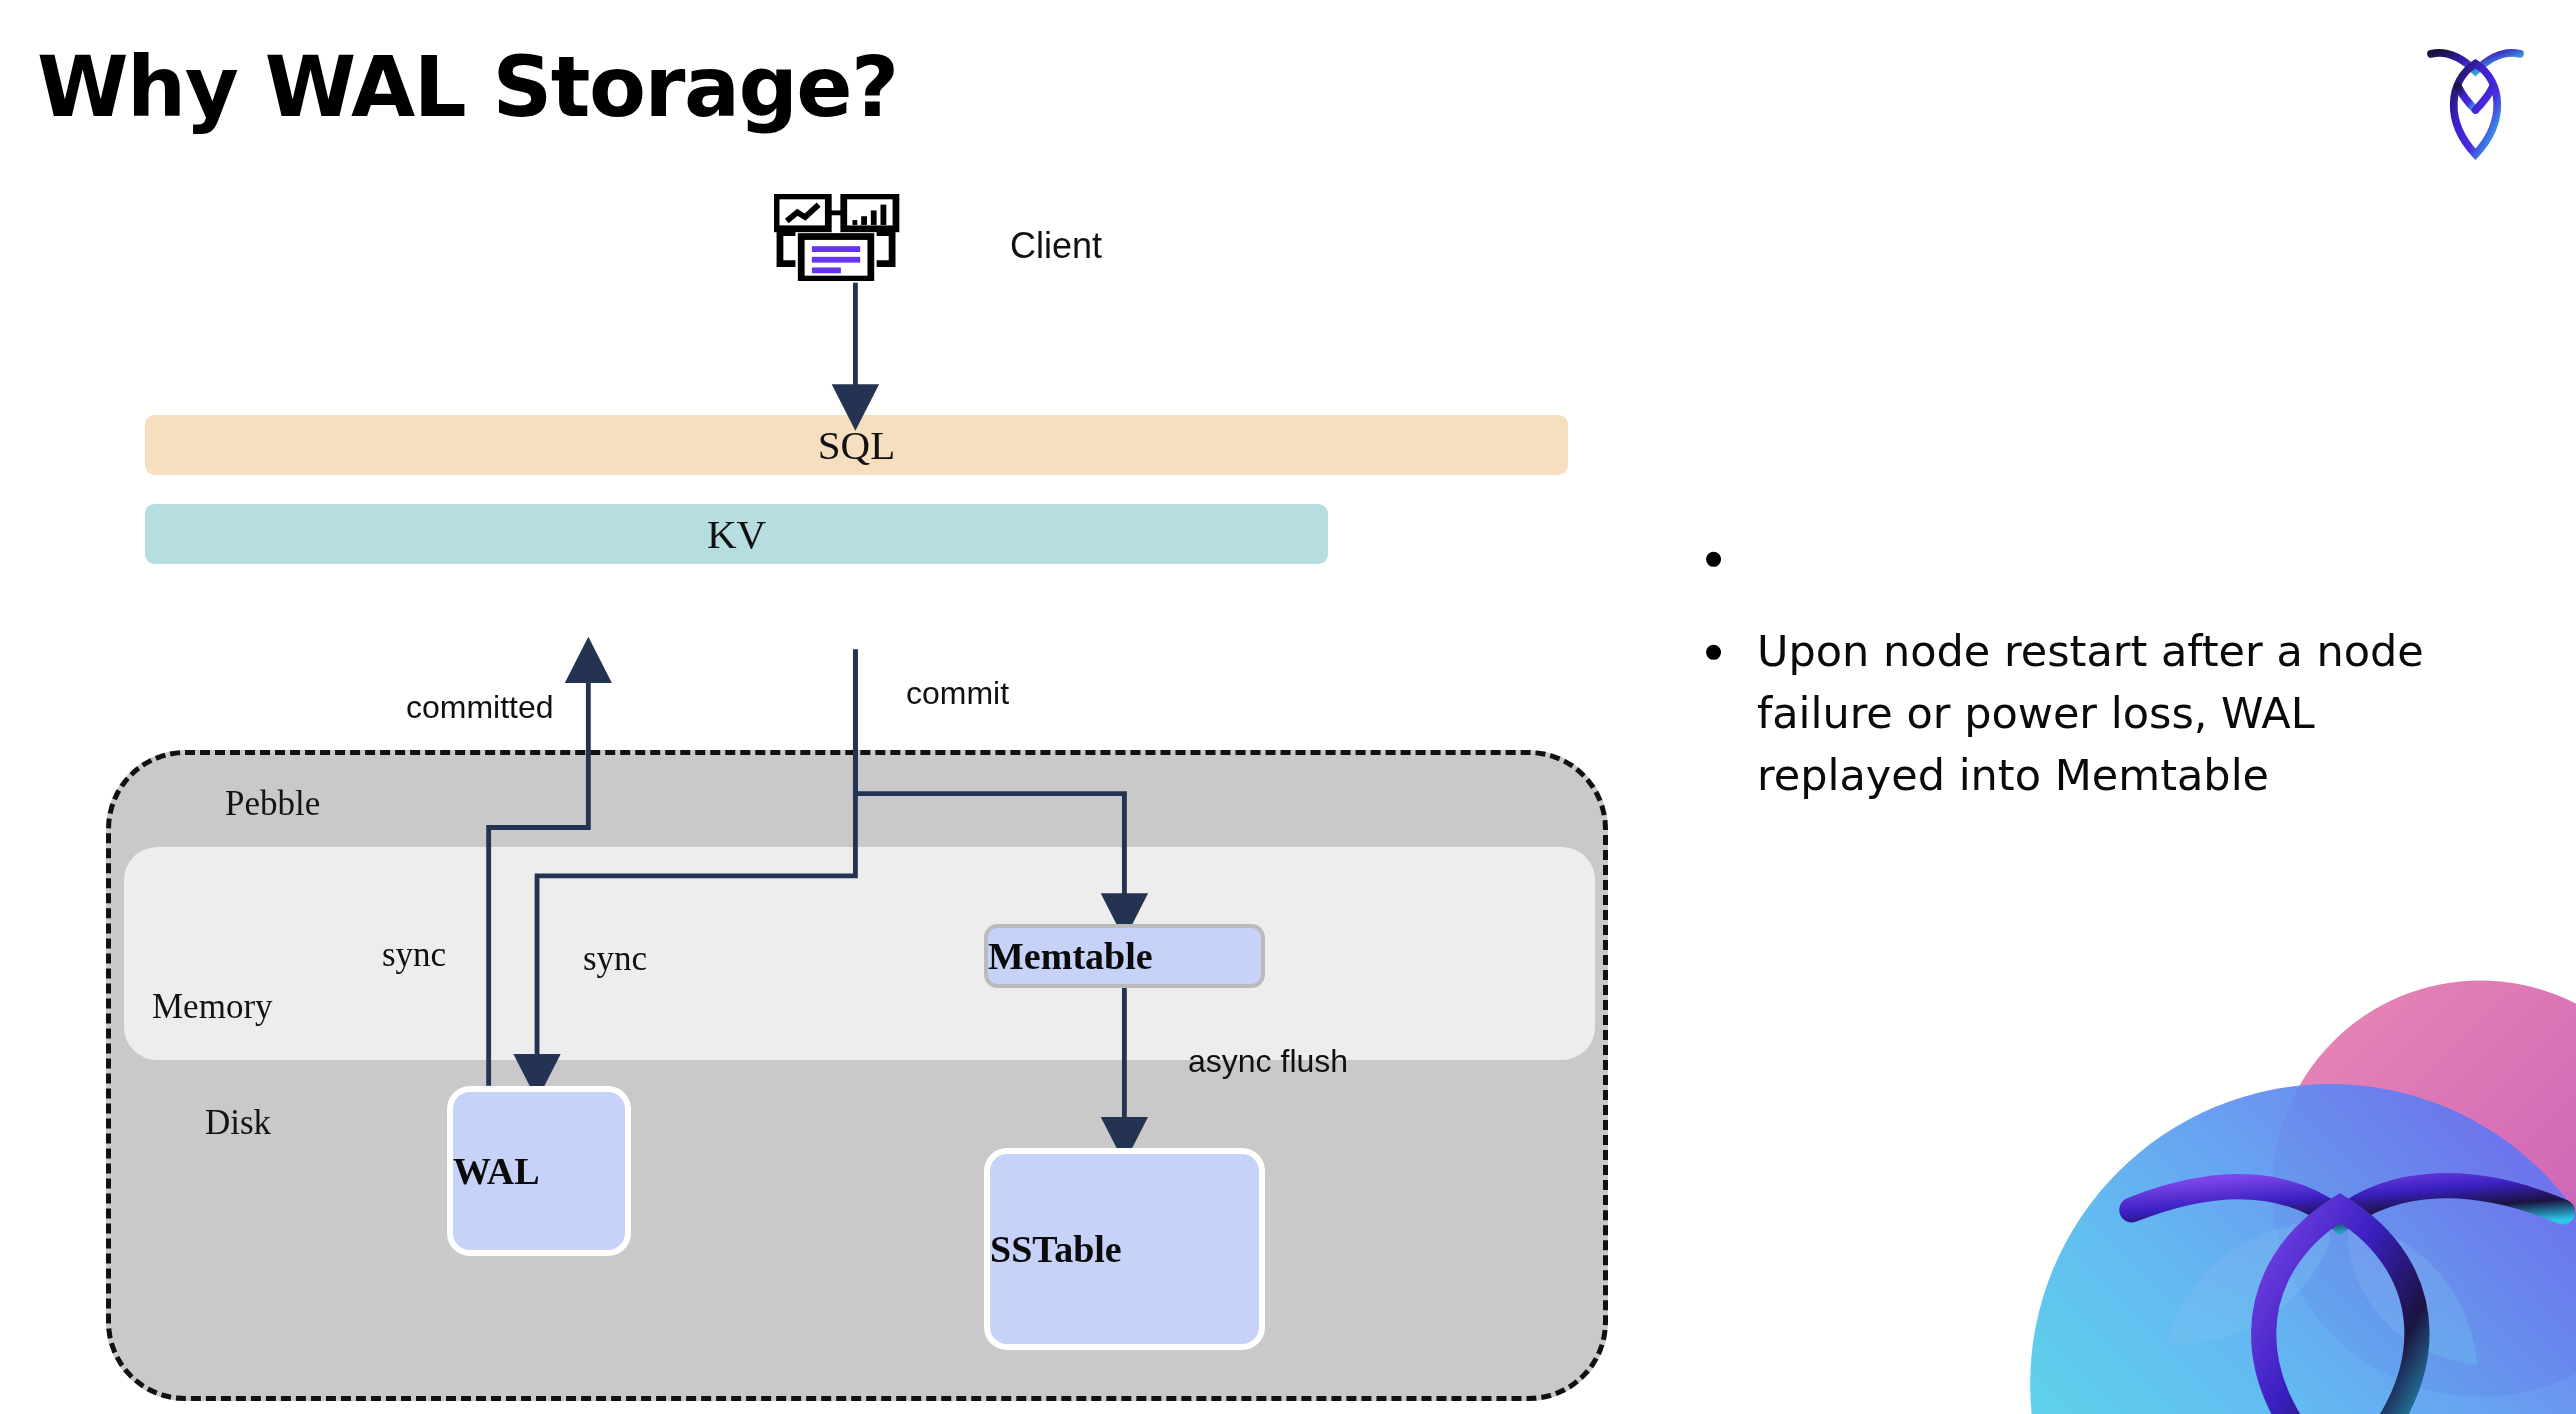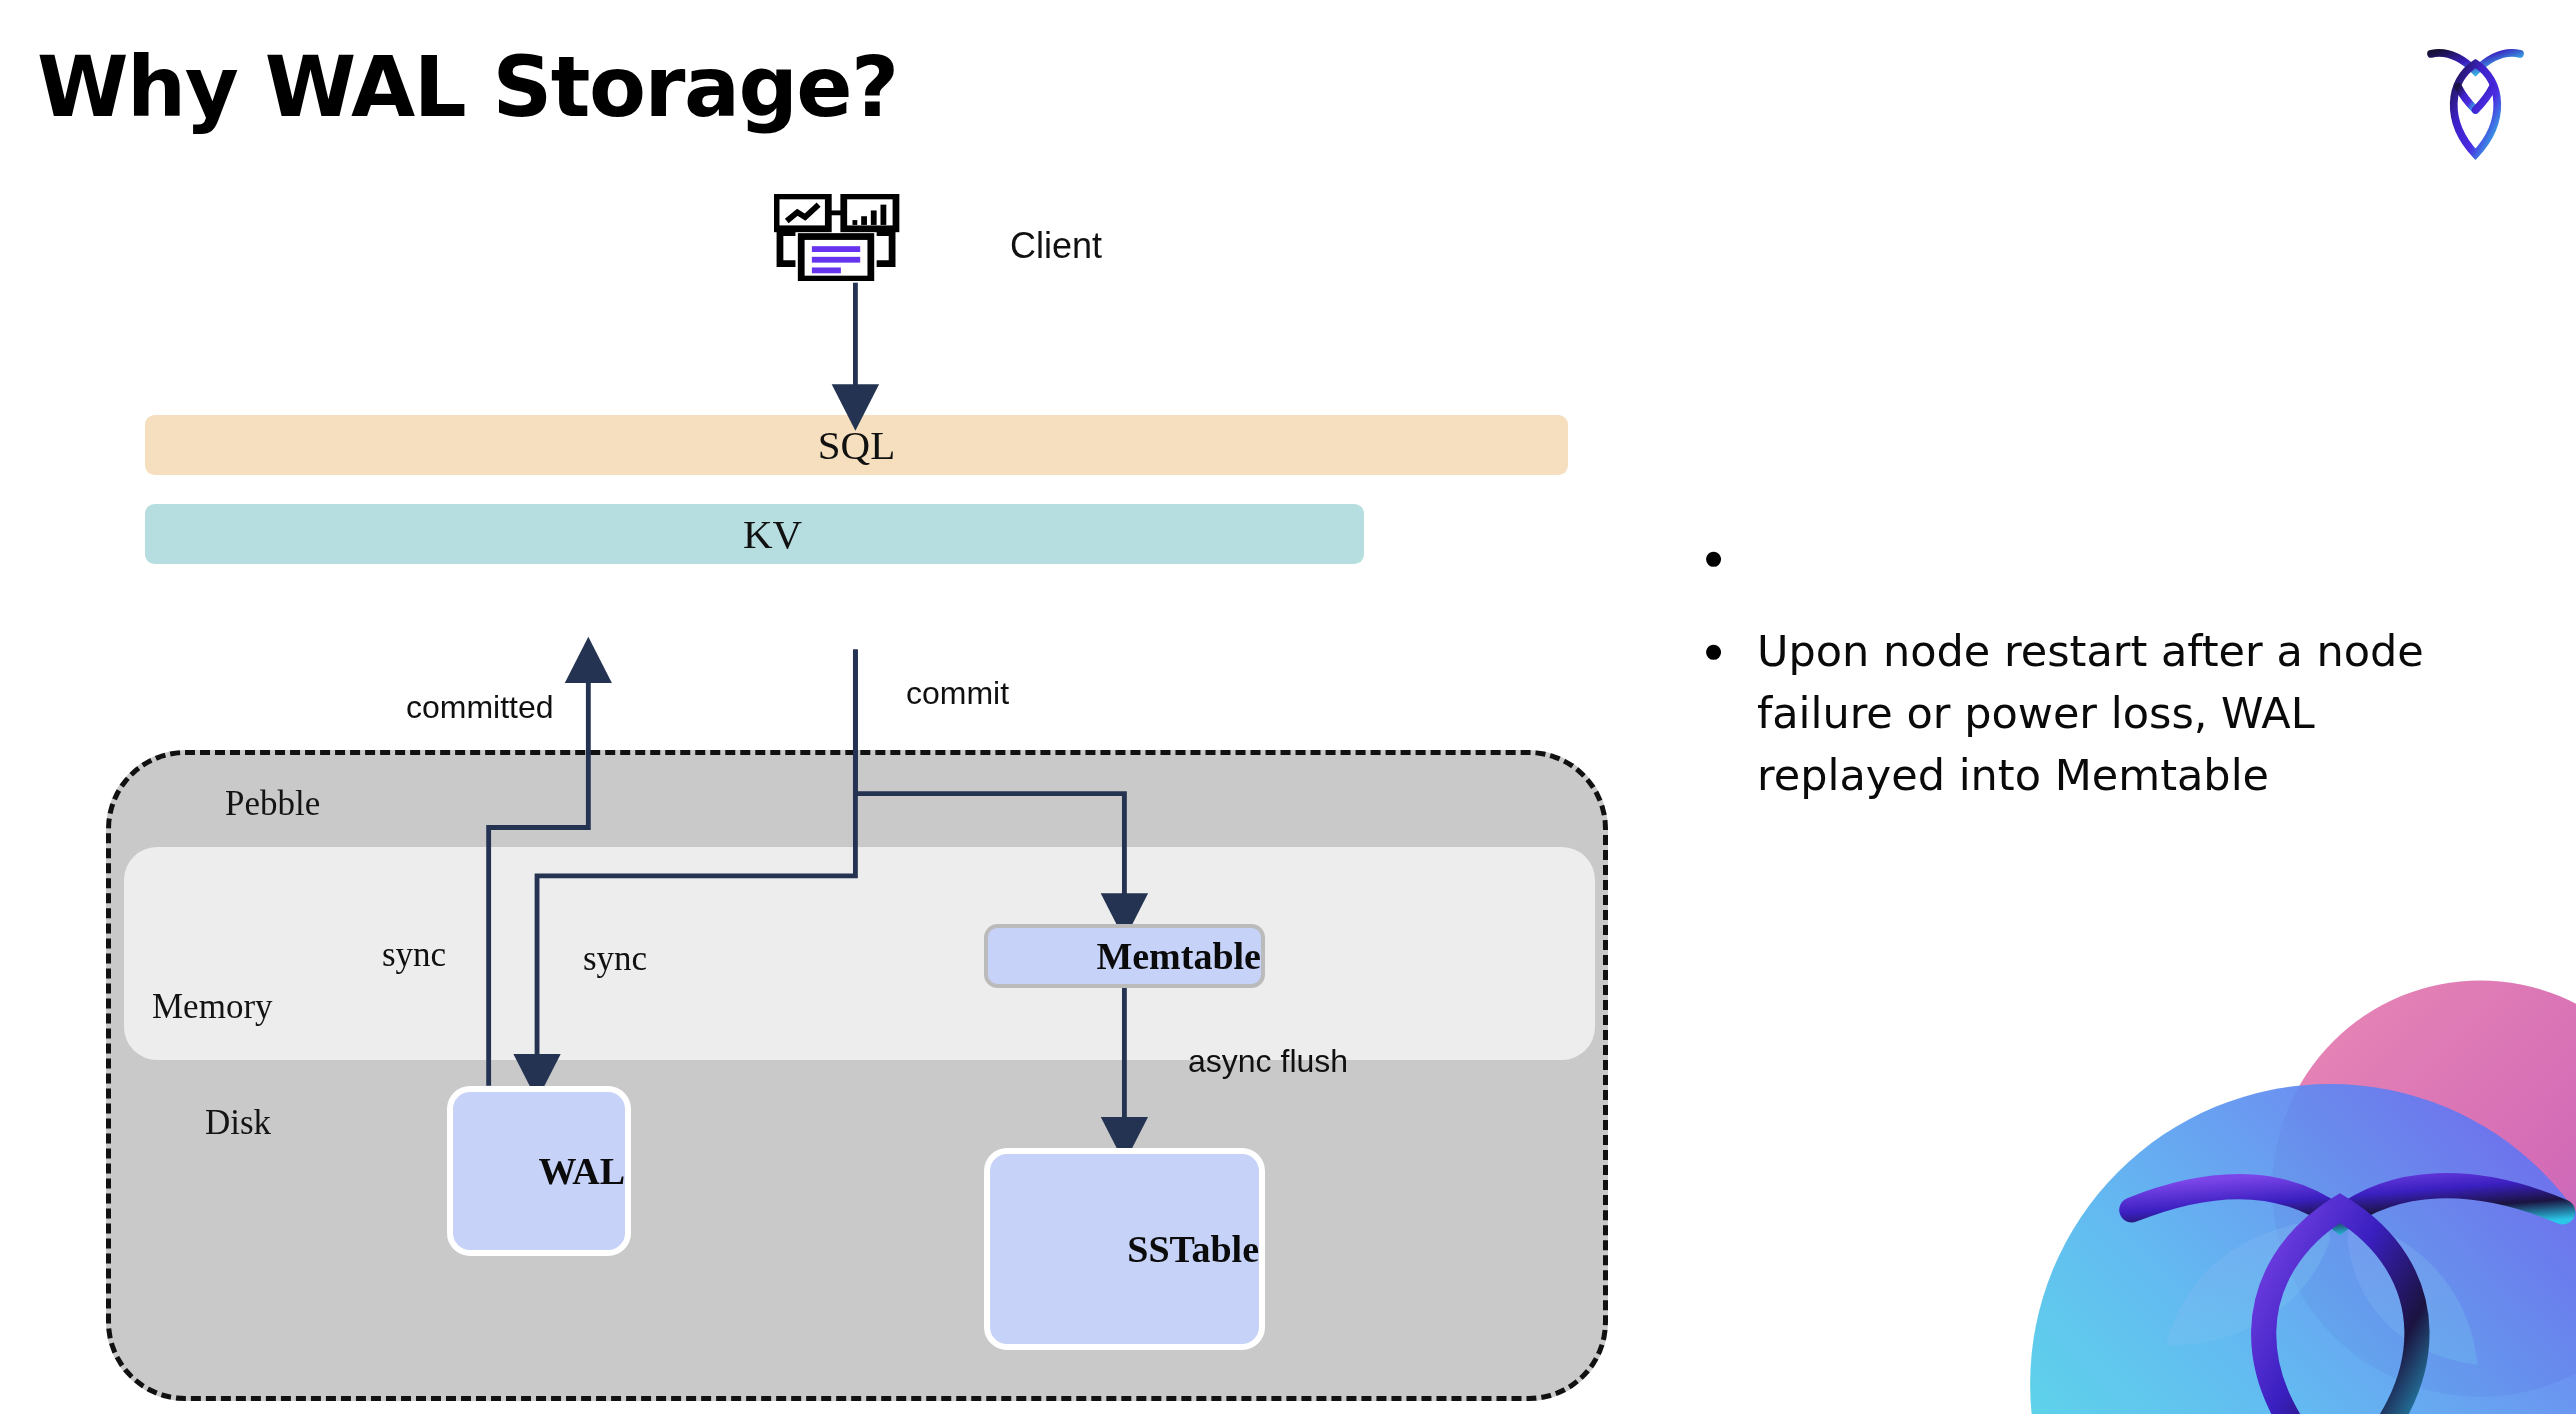--- a/index.html
+++ b/index.html
@@ -61,21 +61,21 @@
     position: absolute;
     border-radius: 9.7px;
     display: flex;
     align-items: center;
     justify-content: center;
     font-family: "Liberation Serif", serif;
     font-size: 41px;
     color: #111111;
   }
   #layer-sql { left: 145px; top: 415px; width: 1423px; height: 60px; background: #F5DFBE; }
-  #layer-kv  { left: 145px; top: 504px; width: 1183px; height: 60px; background: #B6DDDF; padding-left: 36px; }
+  #layer-kv  { left: 145px; top: 504px; width: 1183px; height: 60px; background: #B6DDDF; }
   #layer-storage { left: 145px; top: 582px; width: 1423px; height: 68px; background: #D6D2E6; }
 
   
   #pebble-container {
     position: absolute;
     left: 106px;
     top: 750px;
     width: 1502px;
     height: 651px;
     background: #C9C9C9;
@@ -103,21 +103,21 @@
   #label-pebble { left: 225px; top: 784px; }
   #label-memory { left: 152px; top: 987px; }
   #label-disk   { left: 205px; top: 1103px; }
 
   
   .store-box {
     position: absolute;
     background: #C6D2F8;
     display: flex;
     align-items: center;
-    justify-content: flex-end;
+    justify-content: flex-start;
     font-family: "Liberation Serif", serif;
     font-weight: 700;
     font-size: 38px;
     color: #0B0B0B;
     box-sizing: border-box;
   }
   #box-memtable {
     left: 984px; top: 924px; width: 281px; height: 64px;
     border: 4.8px solid #BBBBBB; border-radius: 13.5px;
   }

